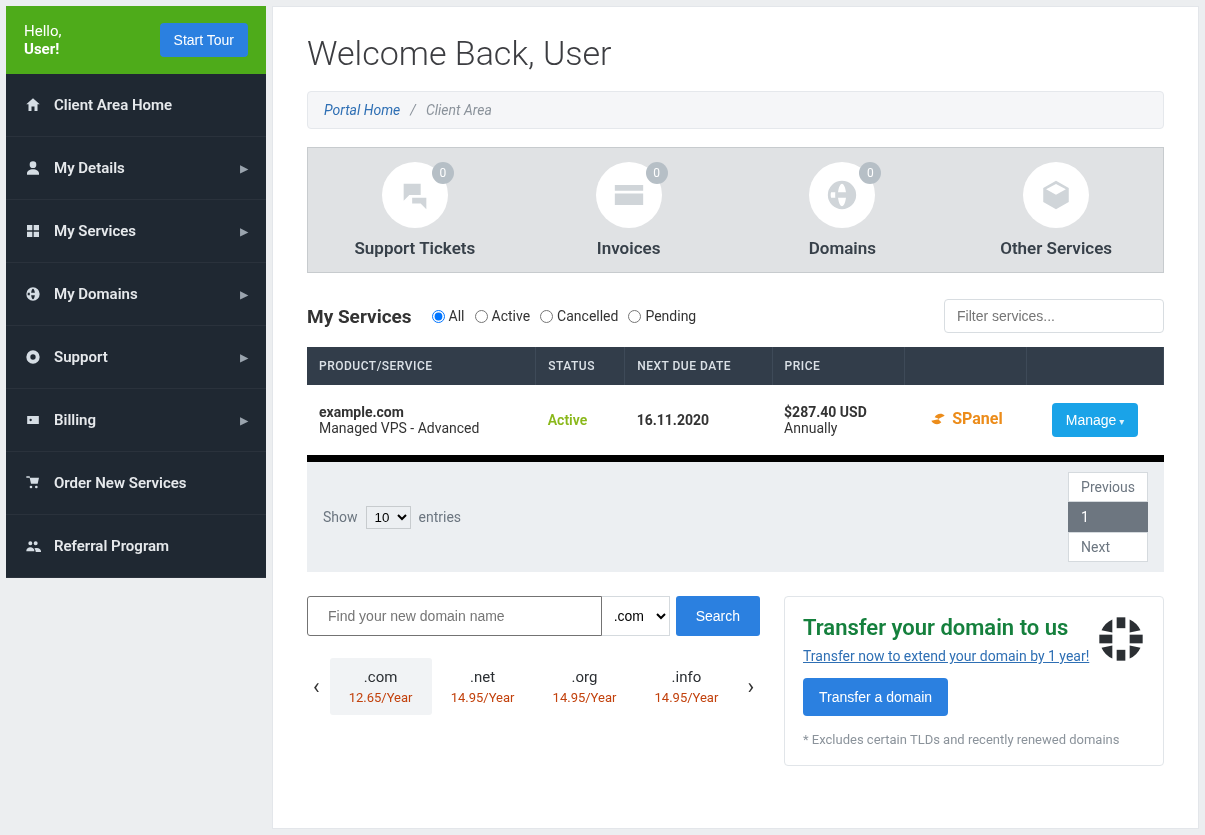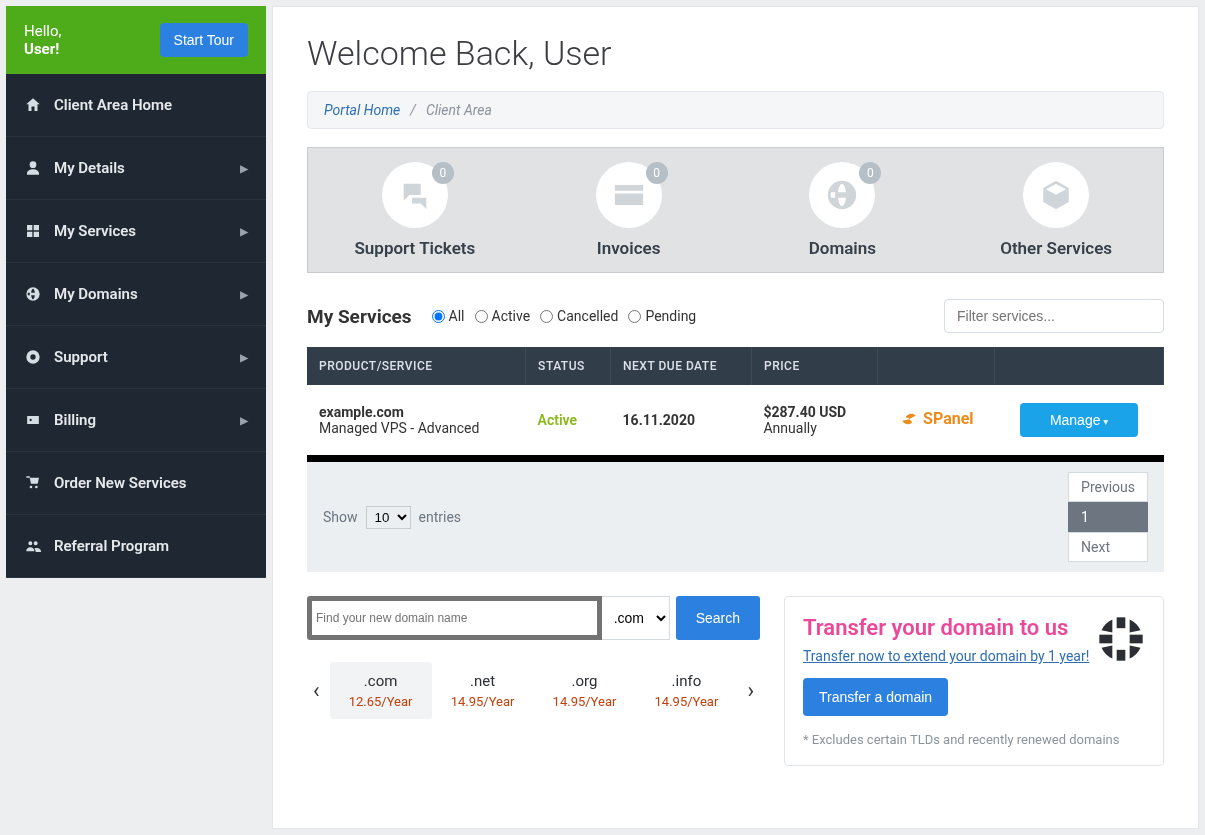--- a/index.html
+++ b/index.html
@@ -25,41 +25,41 @@
 .stat-label { font-size: 17px; font-weight: 600; color: #374049; }
 .section-head { display: flex; align-items: center; gap: 16px; margin-bottom: 14px; }
 .section-head h2 { font-size: 19px; font-weight: 700; color: #333; margin-right: 4px; }
 .filters { display: flex; gap: 10px; align-items: center; }
 .filters label { display: inline-flex; align-items: center; gap: 4px; font-size: 14px; }
 .filter-input { margin-left: auto; padding: 8px 12px; border: 1px solid #d8dde1; border-radius: 4px; width: 220px; font-size: 14px; color:#555; }
 table.services { width: 100%; border-collapse: collapse; }
 table.services thead th { background: #323d4a; color: #dbe1e7; font-weight: 500; font-size: 12px; letter-spacing: 0.5px; text-align: left; padding: 12px 12px; text-transform: uppercase; border-right: 1px solid #3e4a58; }
 table.services tbody td { padding: 18px 12px; border-bottom: 7px solid #000000; vertical-align: middle; font-size: 14px; }
 .status-active { color: #8ab81a; font-weight: 600; }
-.manage-btn { background: #1aa3e8; color: #fff; border: none; border-radius: 4px; padding: 9px 30px; cursor: pointer; font-size: 14px; }
+.manage-btn { background: #1aa3e8; color: #fff; border: none; border-radius: 4px; padding: 9px 14px; cursor: pointer; font-size: 14px; }
 .manage-btn::after { content: " ▾"; font-size: 10px; opacity: 0.85; }
 .table-footer { background: #eceff2; padding: 10px 16px; display: flex; align-items: center; gap: 8px; color: #6c7680; margin-bottom: 24px; }
 .pager { margin-left: auto; display: flex; flex-direction: column; }
 .pager span { border: 1px solid #d5dade; padding: 6px 12px; background: #fff; font-size: 14px; }
 .pager .current { background: #6d7680; color: #fff; border-color: #6d7680; }
 .domain-row { display: flex; gap: 24px; align-items: flex-start; }
 .domain-search { flex: 1; }
 .search-bar { display: flex; margin-bottom: 22px; }
-.search-bar input { flex: 1; border: 5px solid #737373; padding: 10px 4px; border-radius: 3px 0 0 3px; font-size: 12px; }
+.search-bar input { flex: 1; border: 1px solid #737373; padding: 10px 20px; border-radius: 3px 0 0 3px; font-size: 14px; }
 .search-bar select { border: 1px solid #d5dade; border-left: none; padding: 10px 8px; background: #fff; font-size:14px; }
 .search-btn { background: #2b80e0; color: #ffffff; border: none; padding: 10px 20px; border-radius: 3px; margin-left: 6px; cursor: pointer; font-size:14px; }
 .tld-carousel { display: flex; align-items: center; gap: 4px; }
 .carousel-arrow { font-size: 22px; padding: 0 6px; cursor: pointer; color: #333; user-select:none; }
 .tlds { display: flex; flex: 1; }
 .tld { flex: 1; text-align: center; padding: 10px 4px; border-radius: 3px; }
 .tld.active { background: #f1f3f5; }
 .tld .name { font-size: 15px; color: #2b2f33; }
 .tld .price { font-size: 13px; color: #c2410c; margin-top: 4px; }
 .transfer-box { width: 380px; border: 1px solid #e1e5e9; border-radius: 4px; padding: 18px; position: relative; }
-.transfer-box h3 { font-size: 22px; font-weight: 600; color: #ec4899; margin-bottom: 8px; padding-right: 70px; }
+.transfer-box h3 { font-size: 22px; font-weight: 600; color: #15803d; margin-bottom: 8px; padding-right: 70px; }
 .transfer-box .sub { color: #2e6fb4; font-size: 14px; display: inline-block; margin-bottom: 14px; }
 .transfer-btn { background: #2b80e0; color: #fff; border: none; border-radius: 4px; padding: 11px 16px; cursor: pointer; font-size: 14px; }
 .transfer-note { color: #8b939b; font-size: 13px; margin-top: 16px; }
 .globe-icon { position: absolute; top: 16px; right: 16px; }
 .spanel-logo { display: inline-flex; align-items: center; font-weight:700; color:#ec8c1a; font-size:16px; gap:4px; }
 select.entries { border:1px solid #c7cbce; background:#eceff2; padding:2px 4px; }
 .nav-icon svg { fill: #d5dde4; }
 .stat svg { fill: #d0d5d9; }
 </style>
 </head>

